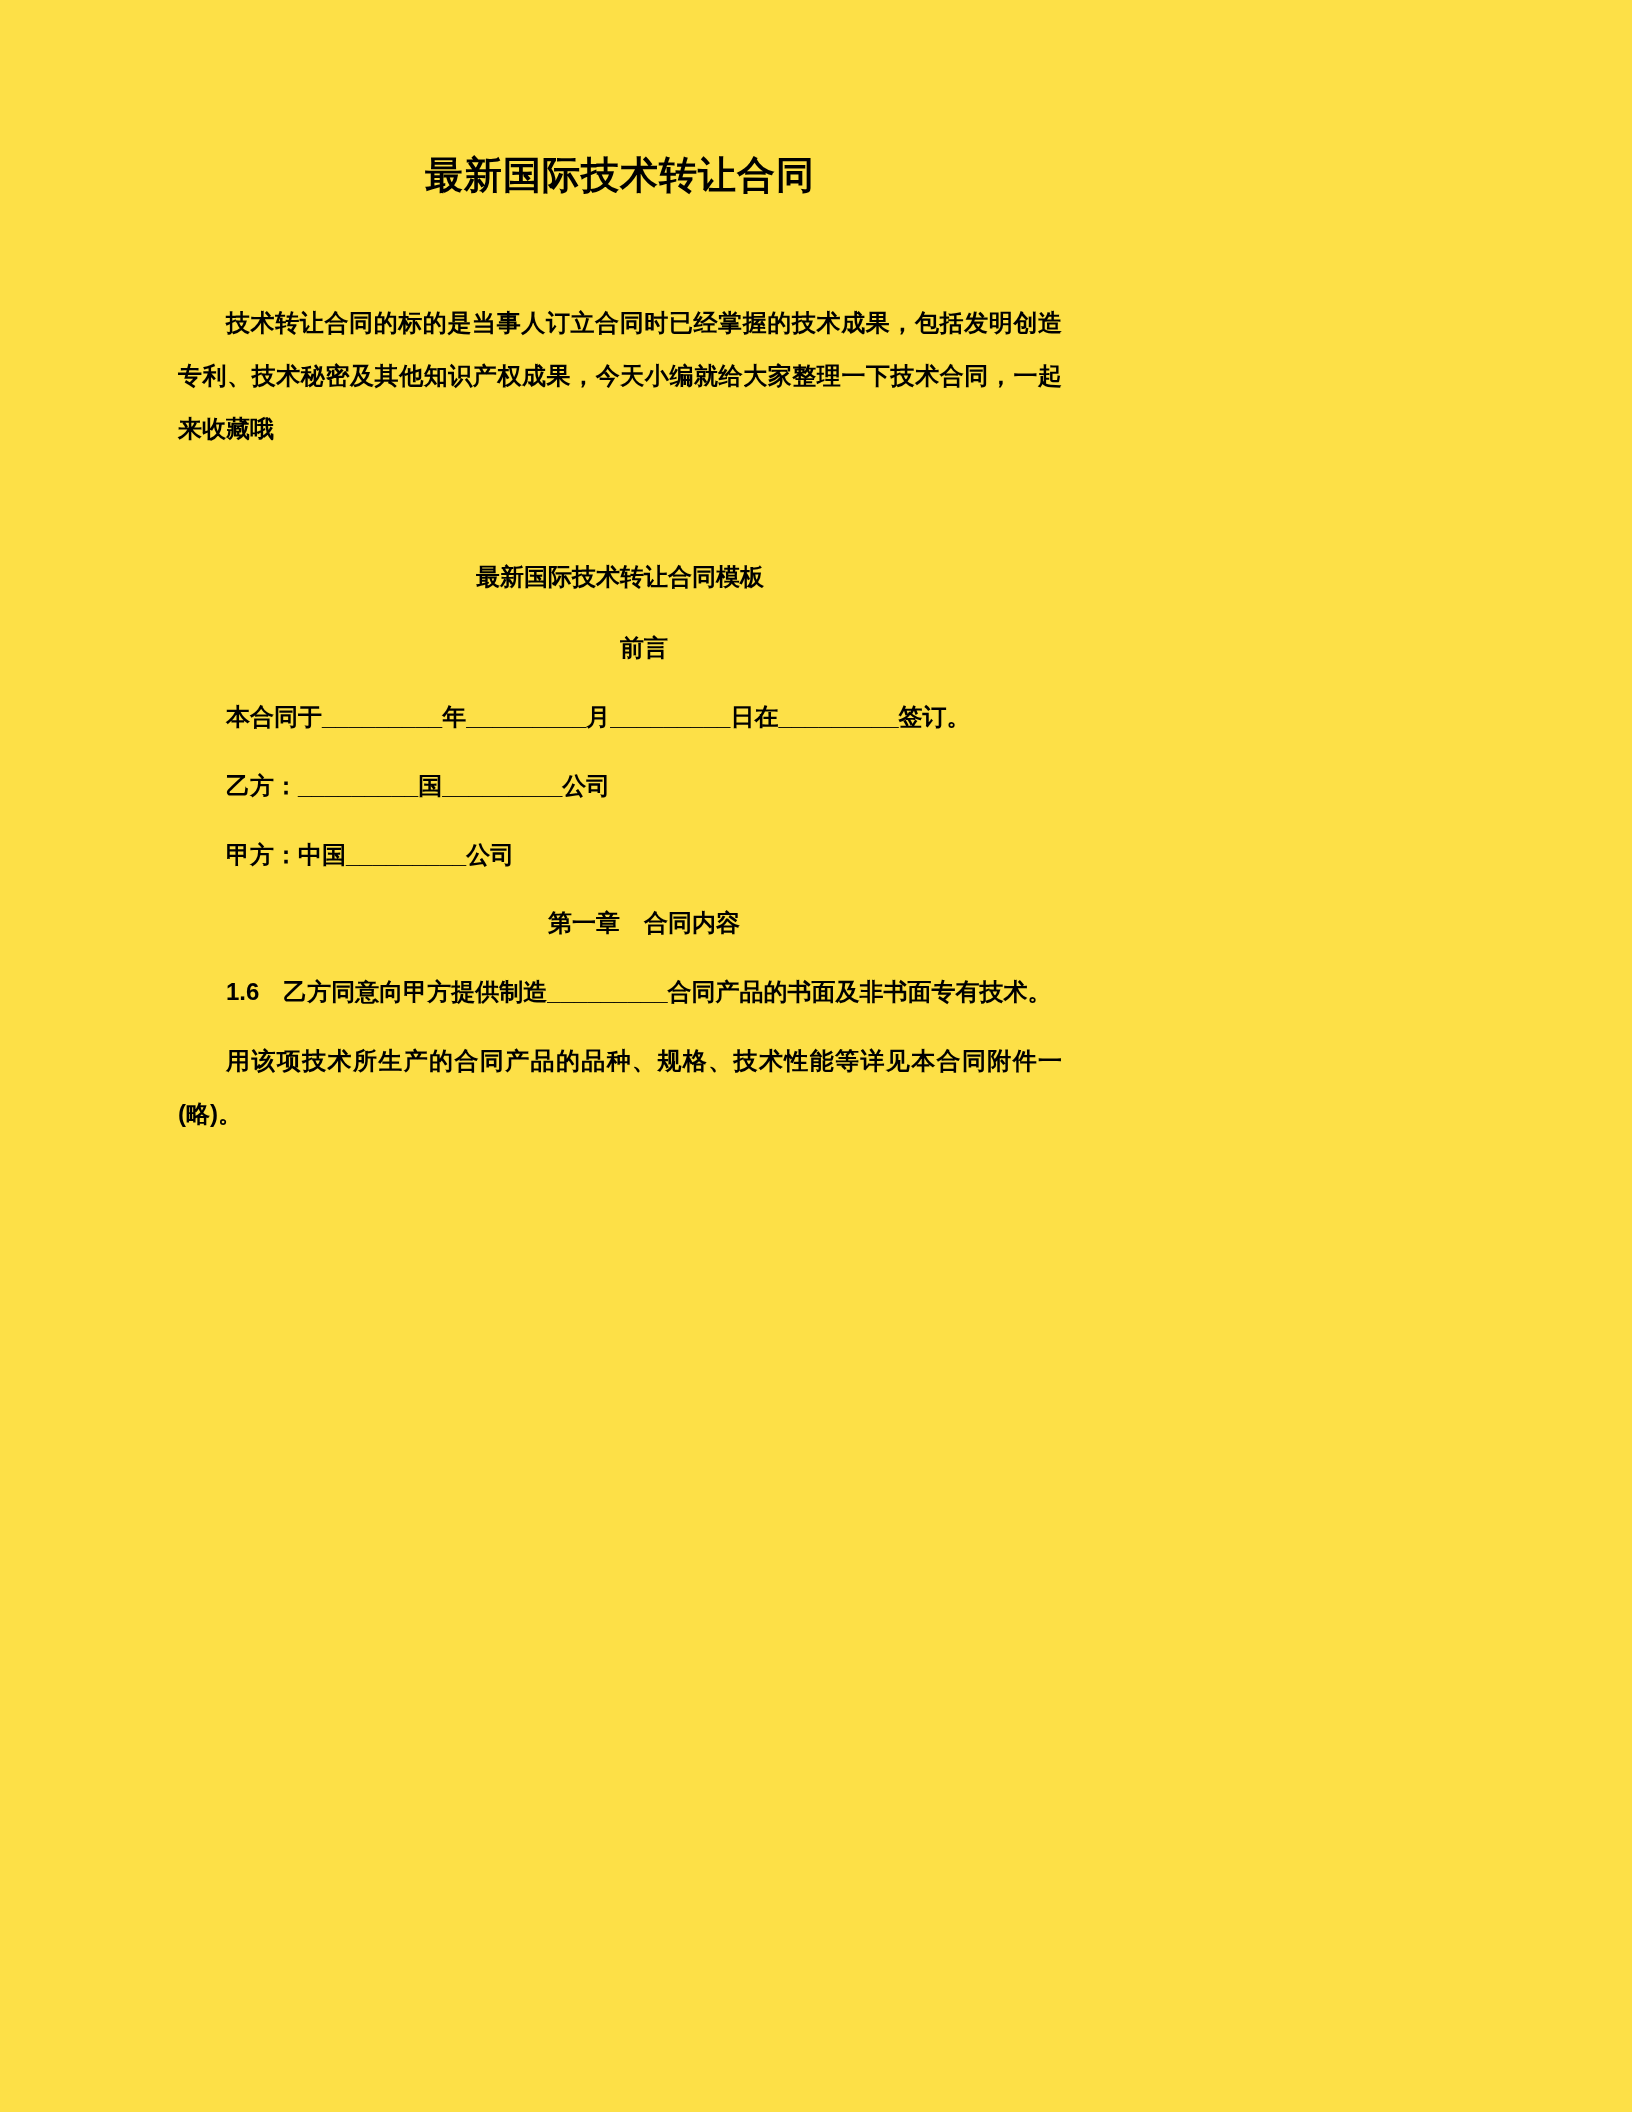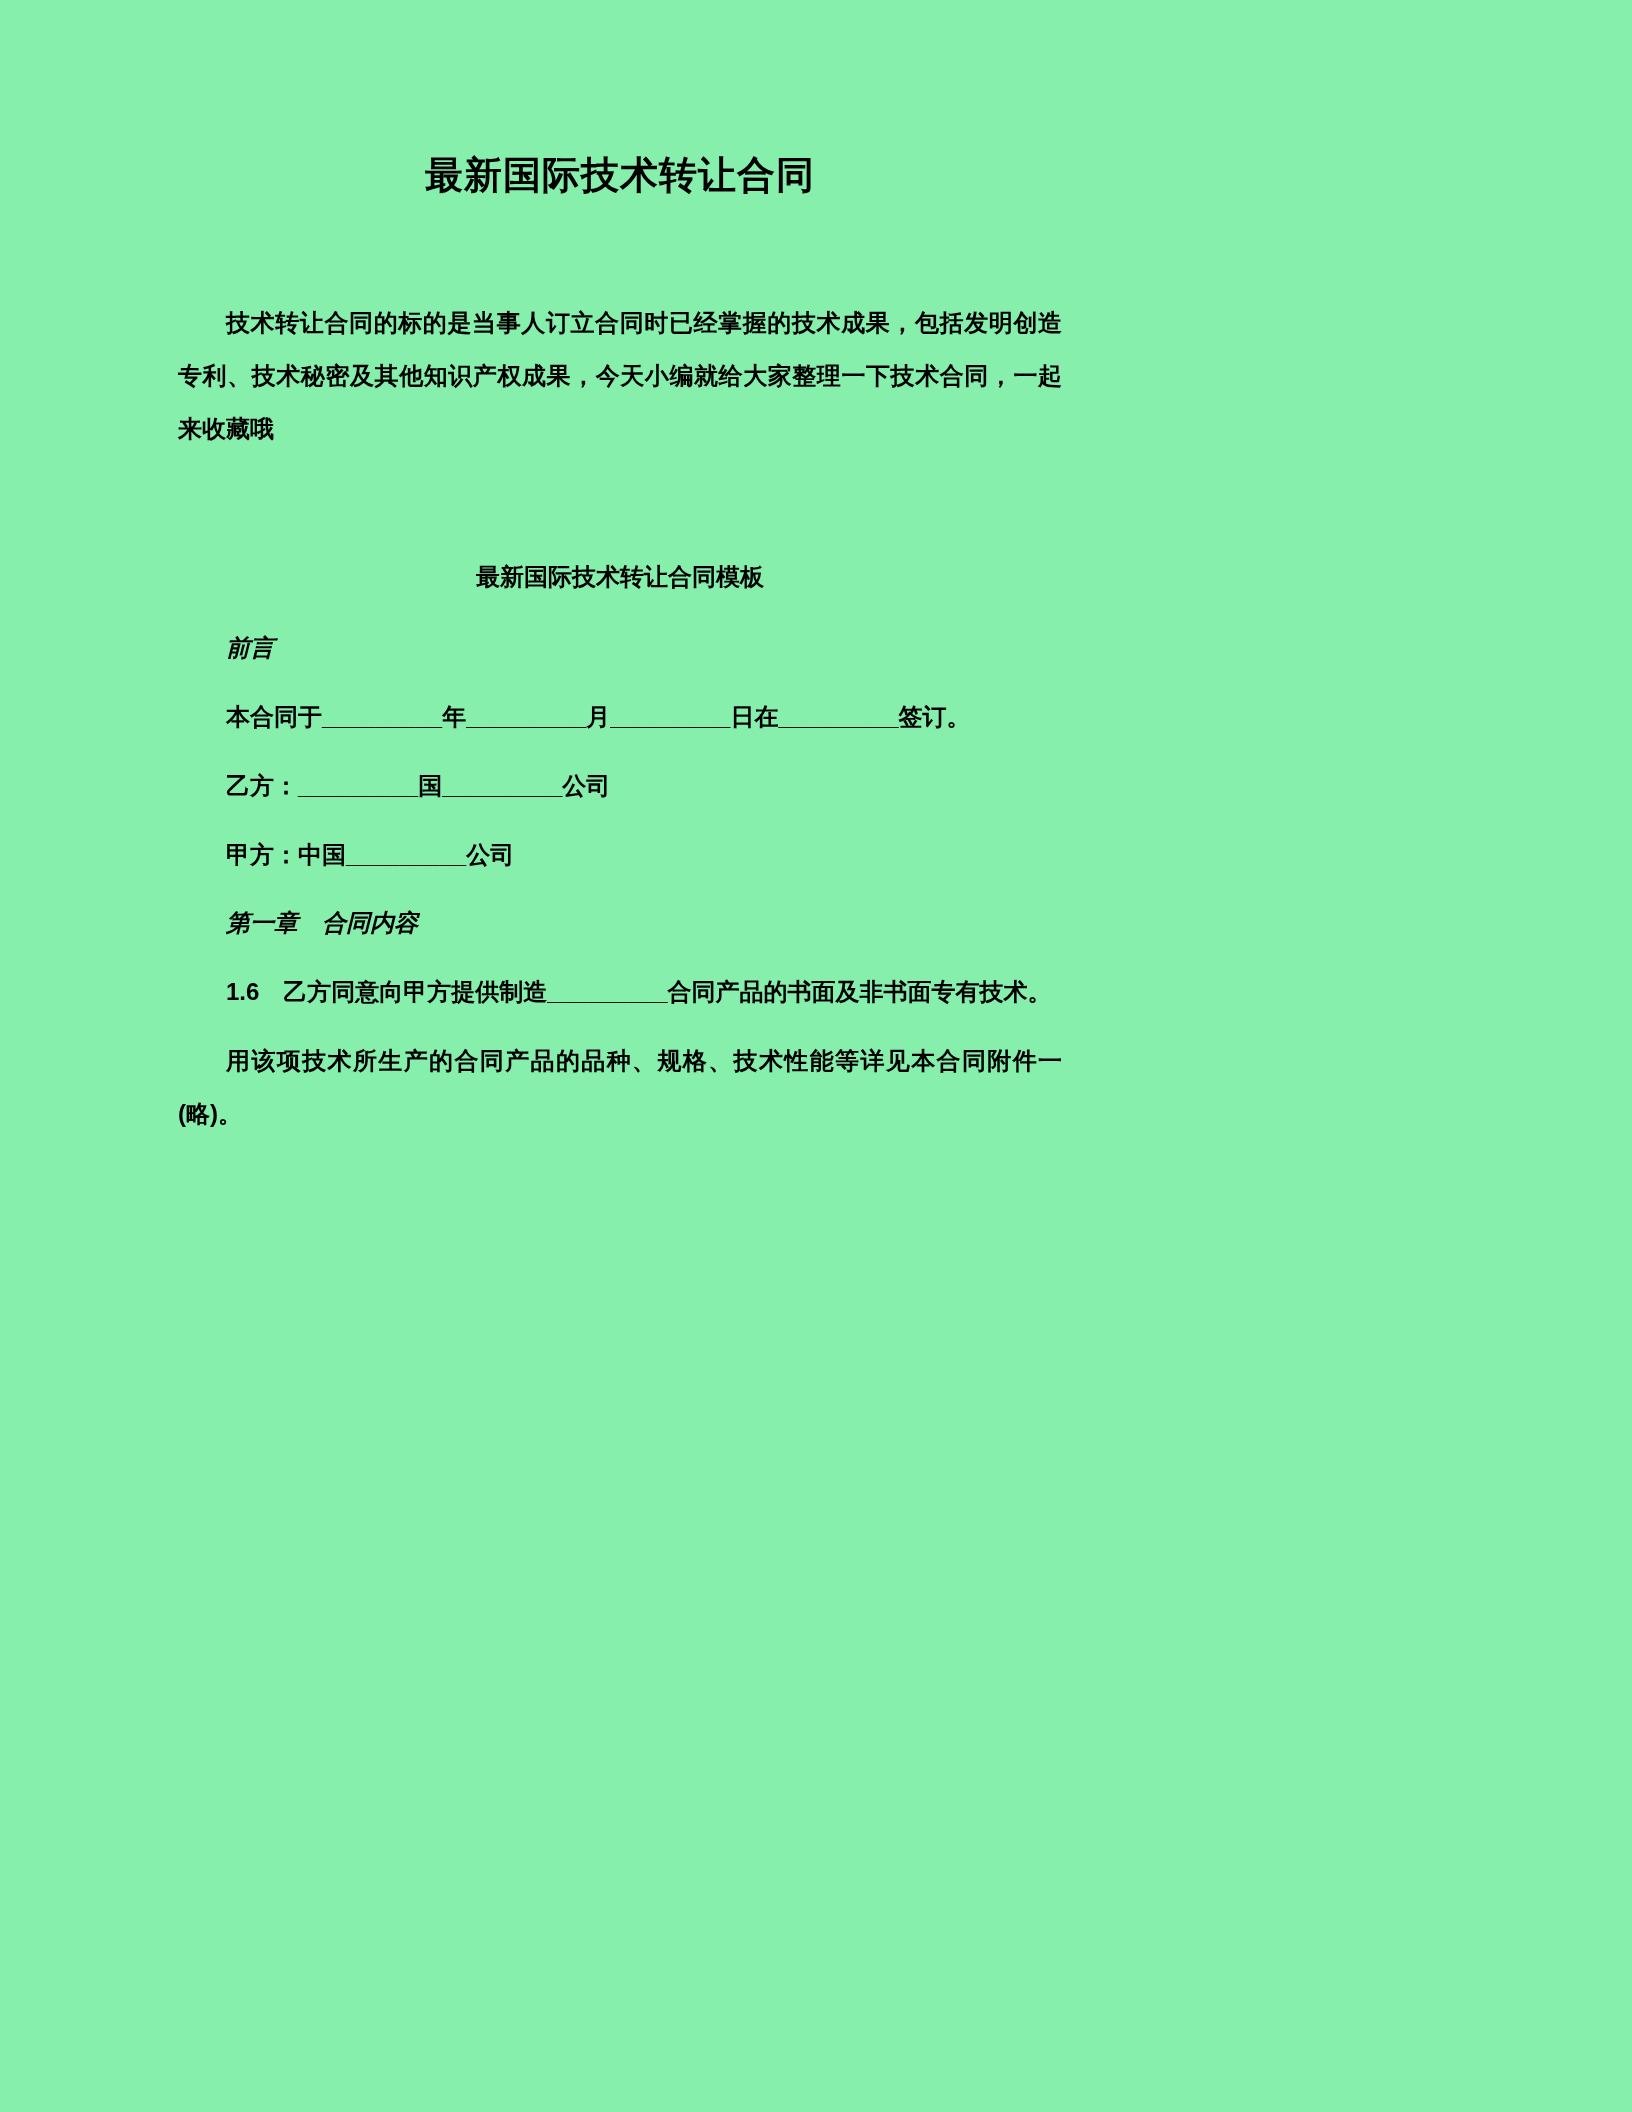--- a/index.html
+++ b/index.html
@@ -10,21 +10,21 @@
   }
   body {
     width: 1632px;
     height: 2112px;
     font-family: "Liberation Sans", "DejaVu Sans", sans-serif;
     color: #000000;
   }
   .page {
     width: 1632px;
     height: 2112px;
-    background: #86efac;
+    background: #fde047;
     padding: 150px 570px 0 178px; 
     overflow: hidden;
   }
   .doc-title {
     font-size: 38px;
     font-weight: 700;
     text-align: center;
     letter-spacing: 1px;
     margin: 0 0 96px 0;
   }
@@ -32,21 +32,21 @@
     font-size: 24px;
     font-weight: 600;
     line-height: 2.2;
     margin: 0 0 16px 0;
     text-align: justify;
     word-break: break-all;
   }
   .indent { text-indent: 2em; }
   .gap-above { margin-top: 96px; }
   .gap-small-above { margin-top: 18px; }
-  .heading { font-weight: 700; text-align: left; font-style: italic; }
+  .heading { font-weight: 700; text-align: center; }
   .flush { text-indent: 0; text-align: center; }
 </style>
 </head>
 <body>
 
 <div class="page">
 
   <h1 class="doc-title">最新国际技术转让合同</h1>
 
   <p class="indent">技术转让合同的标的是当事人订立合同时已经掌握的技术成果，包括发明创造专利、技术秘密及其他知识产权成果，今天小编就给大家整理一下技术合同，一起来收藏哦</p>

